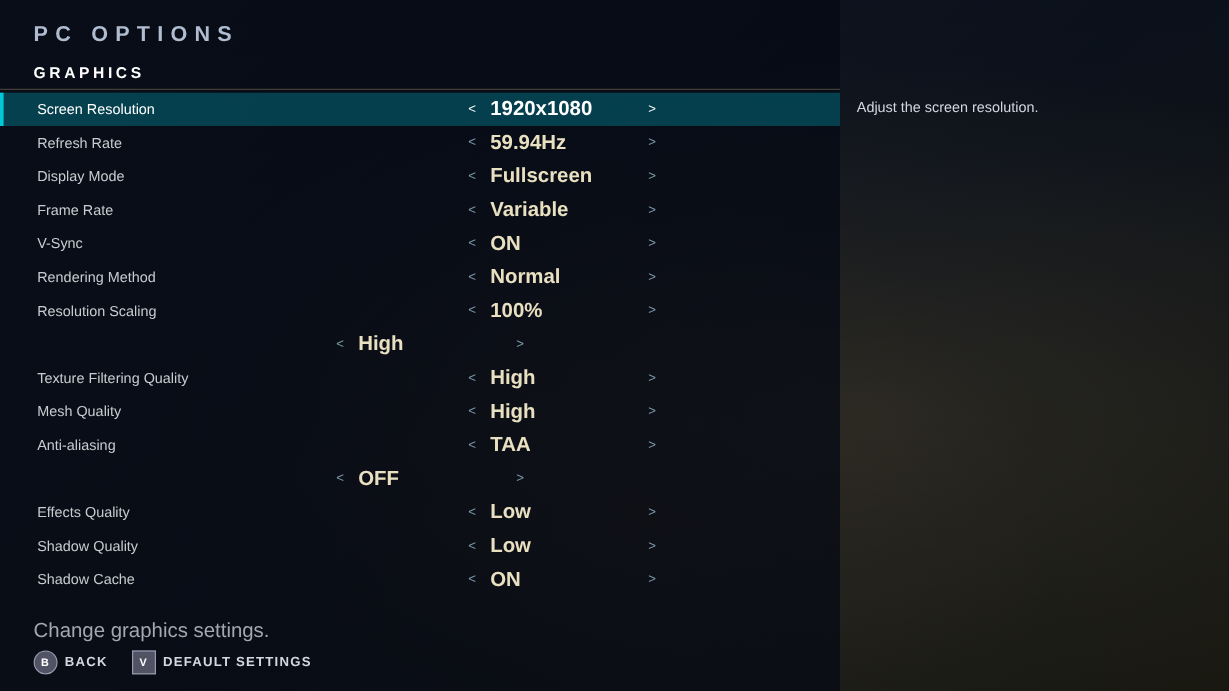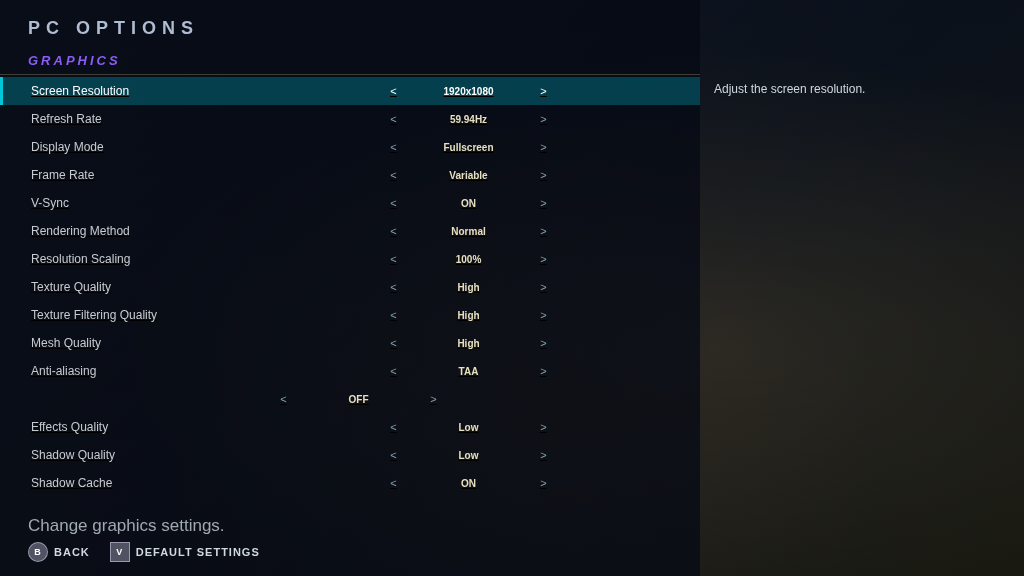--- a/index.html
+++ b/index.html
@@ -46,44 +46,42 @@
     .page-title {
       color: #b0bcd0;
       font-size: 18px;
       font-weight: bold;
       letter-spacing: 6px;
       text-transform: uppercase;
       padding: 0 28px 10px 28px;
     }
 
     .section-title {
-      color: #8b5cf6;
+      color: #ffffff;
       font-size: 13px;
       font-weight: bold;
       letter-spacing: 3px;
       text-transform: uppercase;
       padding: 4px 28px 6px 28px;
       border-bottom: 1px solid rgba(150,140,100,0.4);
       margin-bottom: 2px;
-      font-style: italic;
     }
 
     .settings-list {
       list-style: none;
       overflow: hidden;
     }
 
     .setting-row {
       display: flex;
       align-items: center;
       height: 28px;
       padding: 0 14px 0 28px;
       cursor: pointer;
       position: relative;
-      text-decoration: underline;
     }
 
     .setting-row.active {
       background: rgba(0, 160, 180, 0.35);
       border-left: 3px solid #00c8d8;
     }
 
     .setting-row:not(.active) {
       border-left: 3px solid transparent;
     }
@@ -114,24 +112,24 @@
       width: 14px;
       text-align: center;
     }
 
     .setting-row.active .arrow {
       color: #ffffff;
     }
 
     .setting-value {
       color: #e8e0c0;
-      font-size: 10px;
+      font-size: 17px;
       font-weight: bold;
       min-width: 120px;
-      text-align: center;
+      text-align: left;
     }
 
     .setting-row.active .setting-value {
       color: #ffffff;
     }
 
     .help-panel {
       position: absolute;
       top: 80px;
       right: 20px;
@@ -263,21 +261,20 @@
       </li>
       <li class="setting-row">
         <span class="setting-name">Resolution Scaling</span>
         <div class="setting-control">
           <span class="arrow">&lt;</span>
           <span class="setting-value">100%</span>
           <span class="arrow">&gt;</span>
         </div>
       </li>
       <li class="setting-row">
-        <span class="setting-name">Texture Quality</span>
         <div class="setting-control">
           <span class="arrow">&lt;</span>
           <span class="setting-value">High</span>
           <span class="arrow">&gt;</span>
         </div>
       </li>
       <li class="setting-row">
         <span class="setting-name">Texture Filtering Quality</span>
         <div class="setting-control">
           <span class="arrow">&lt;</span>

